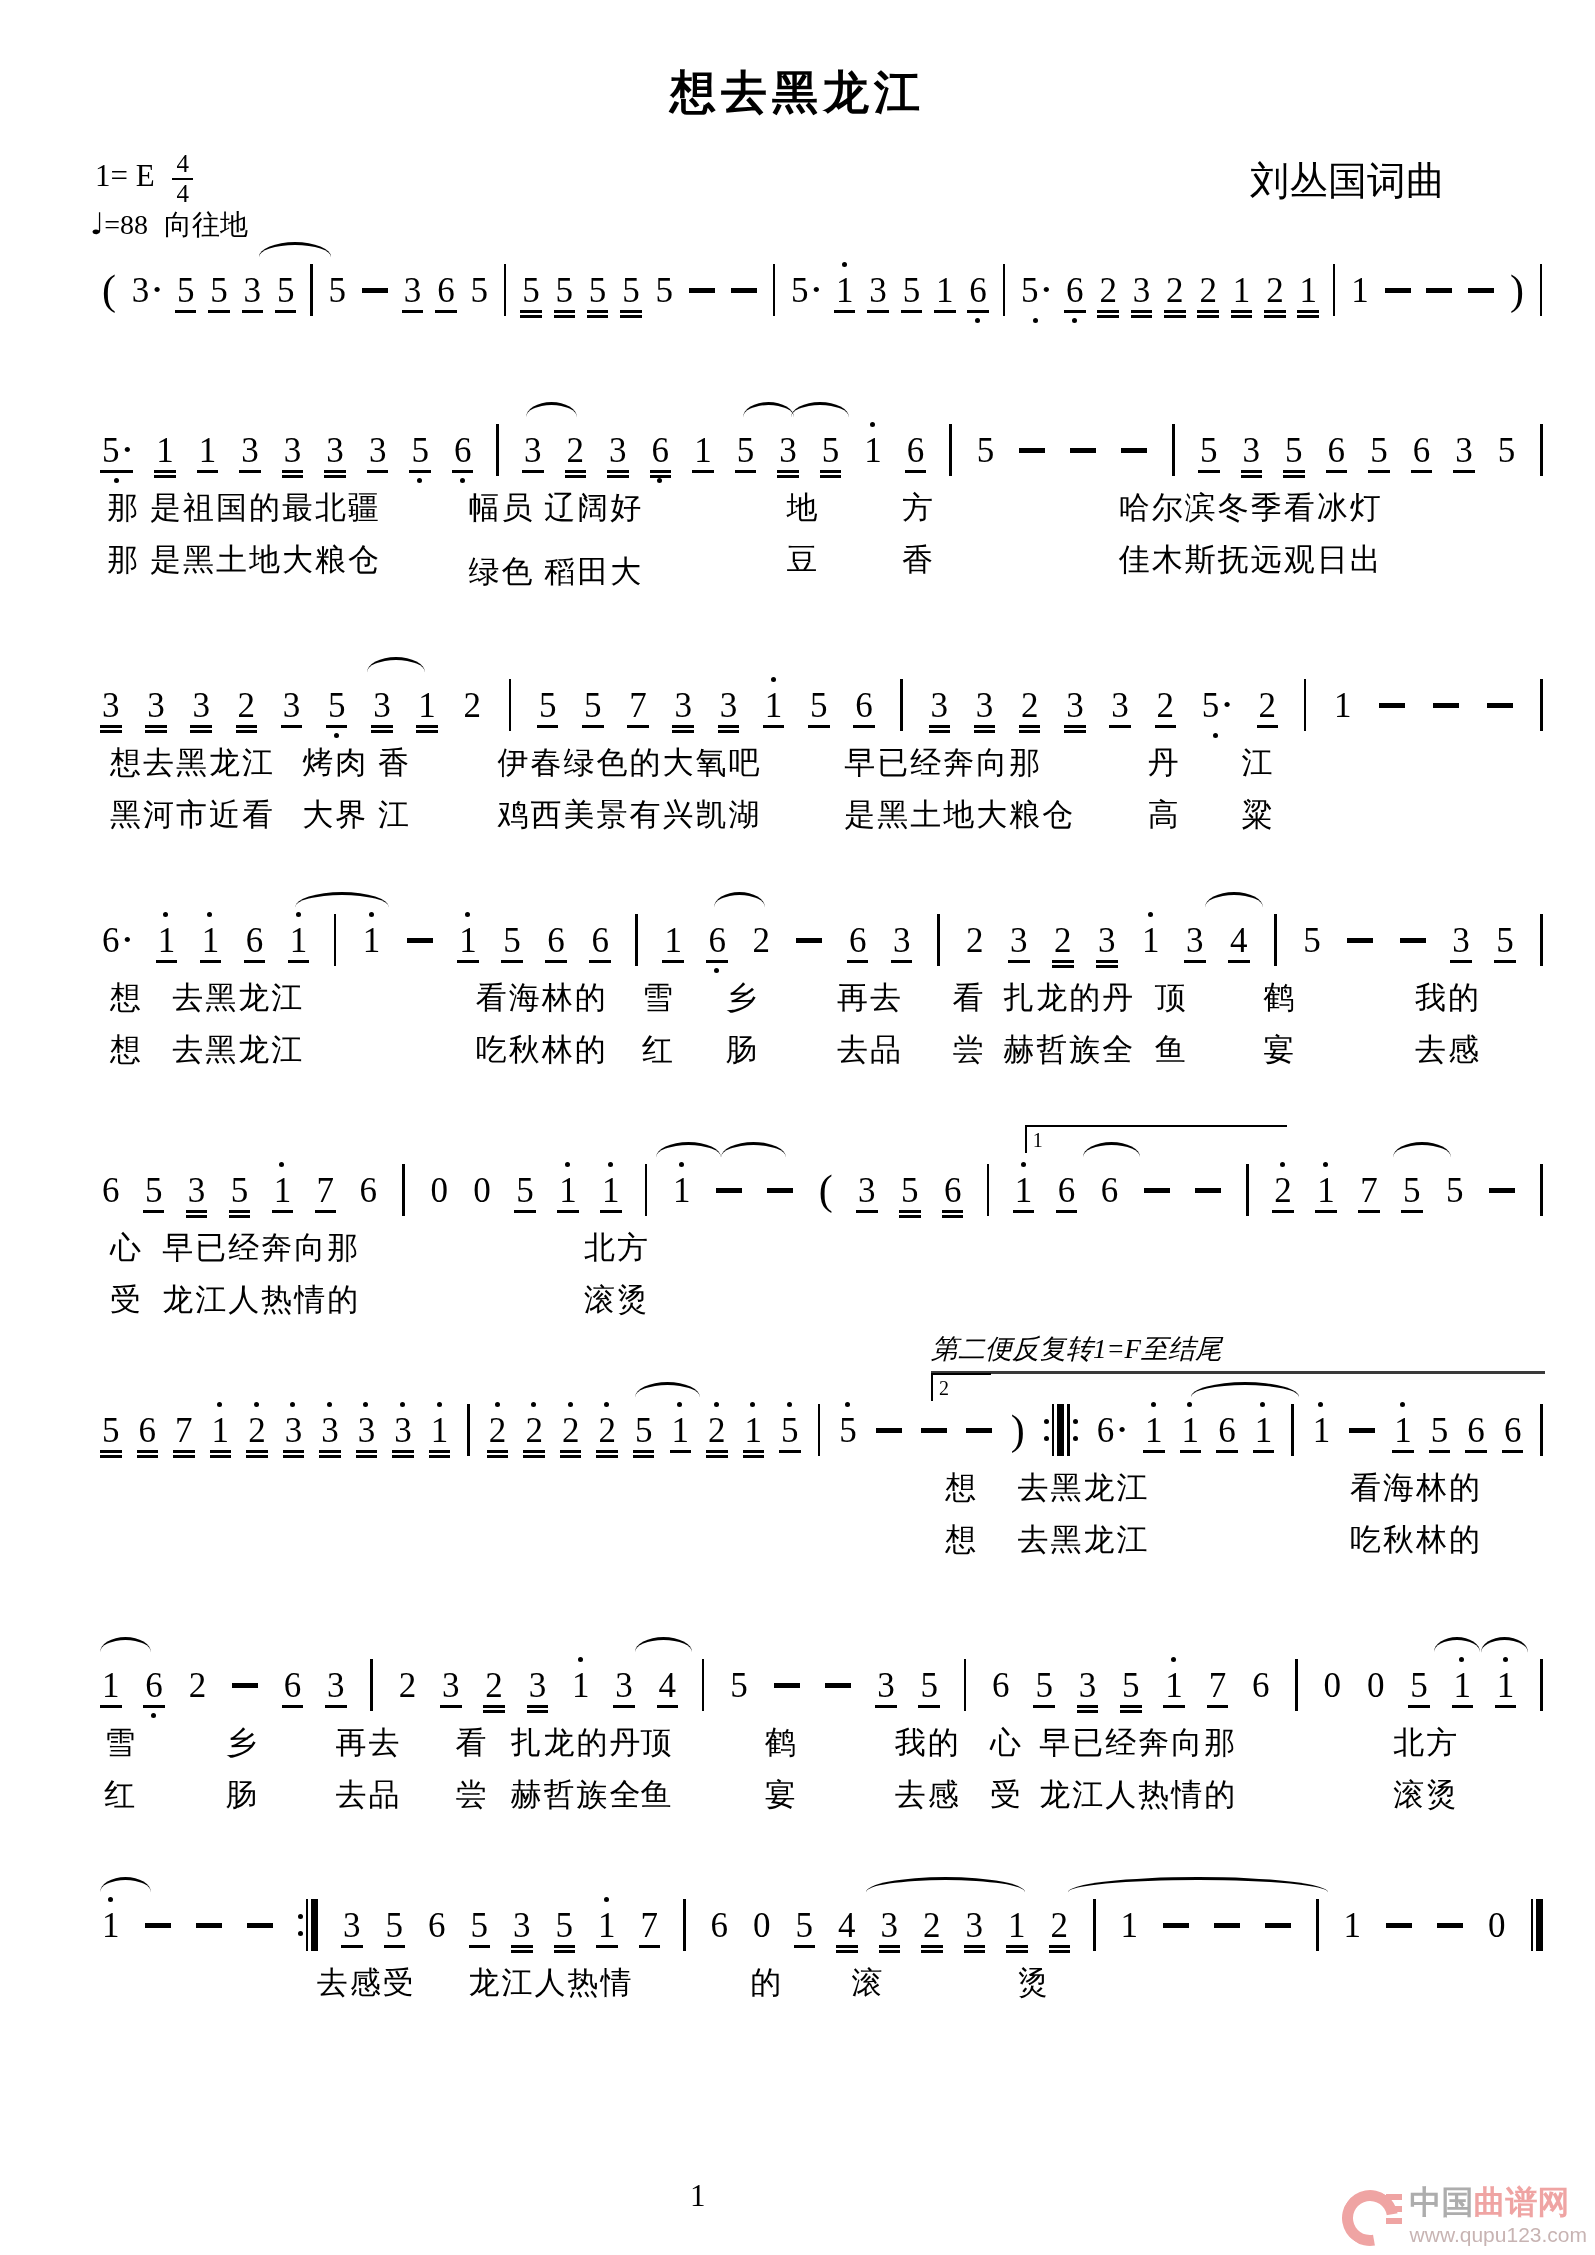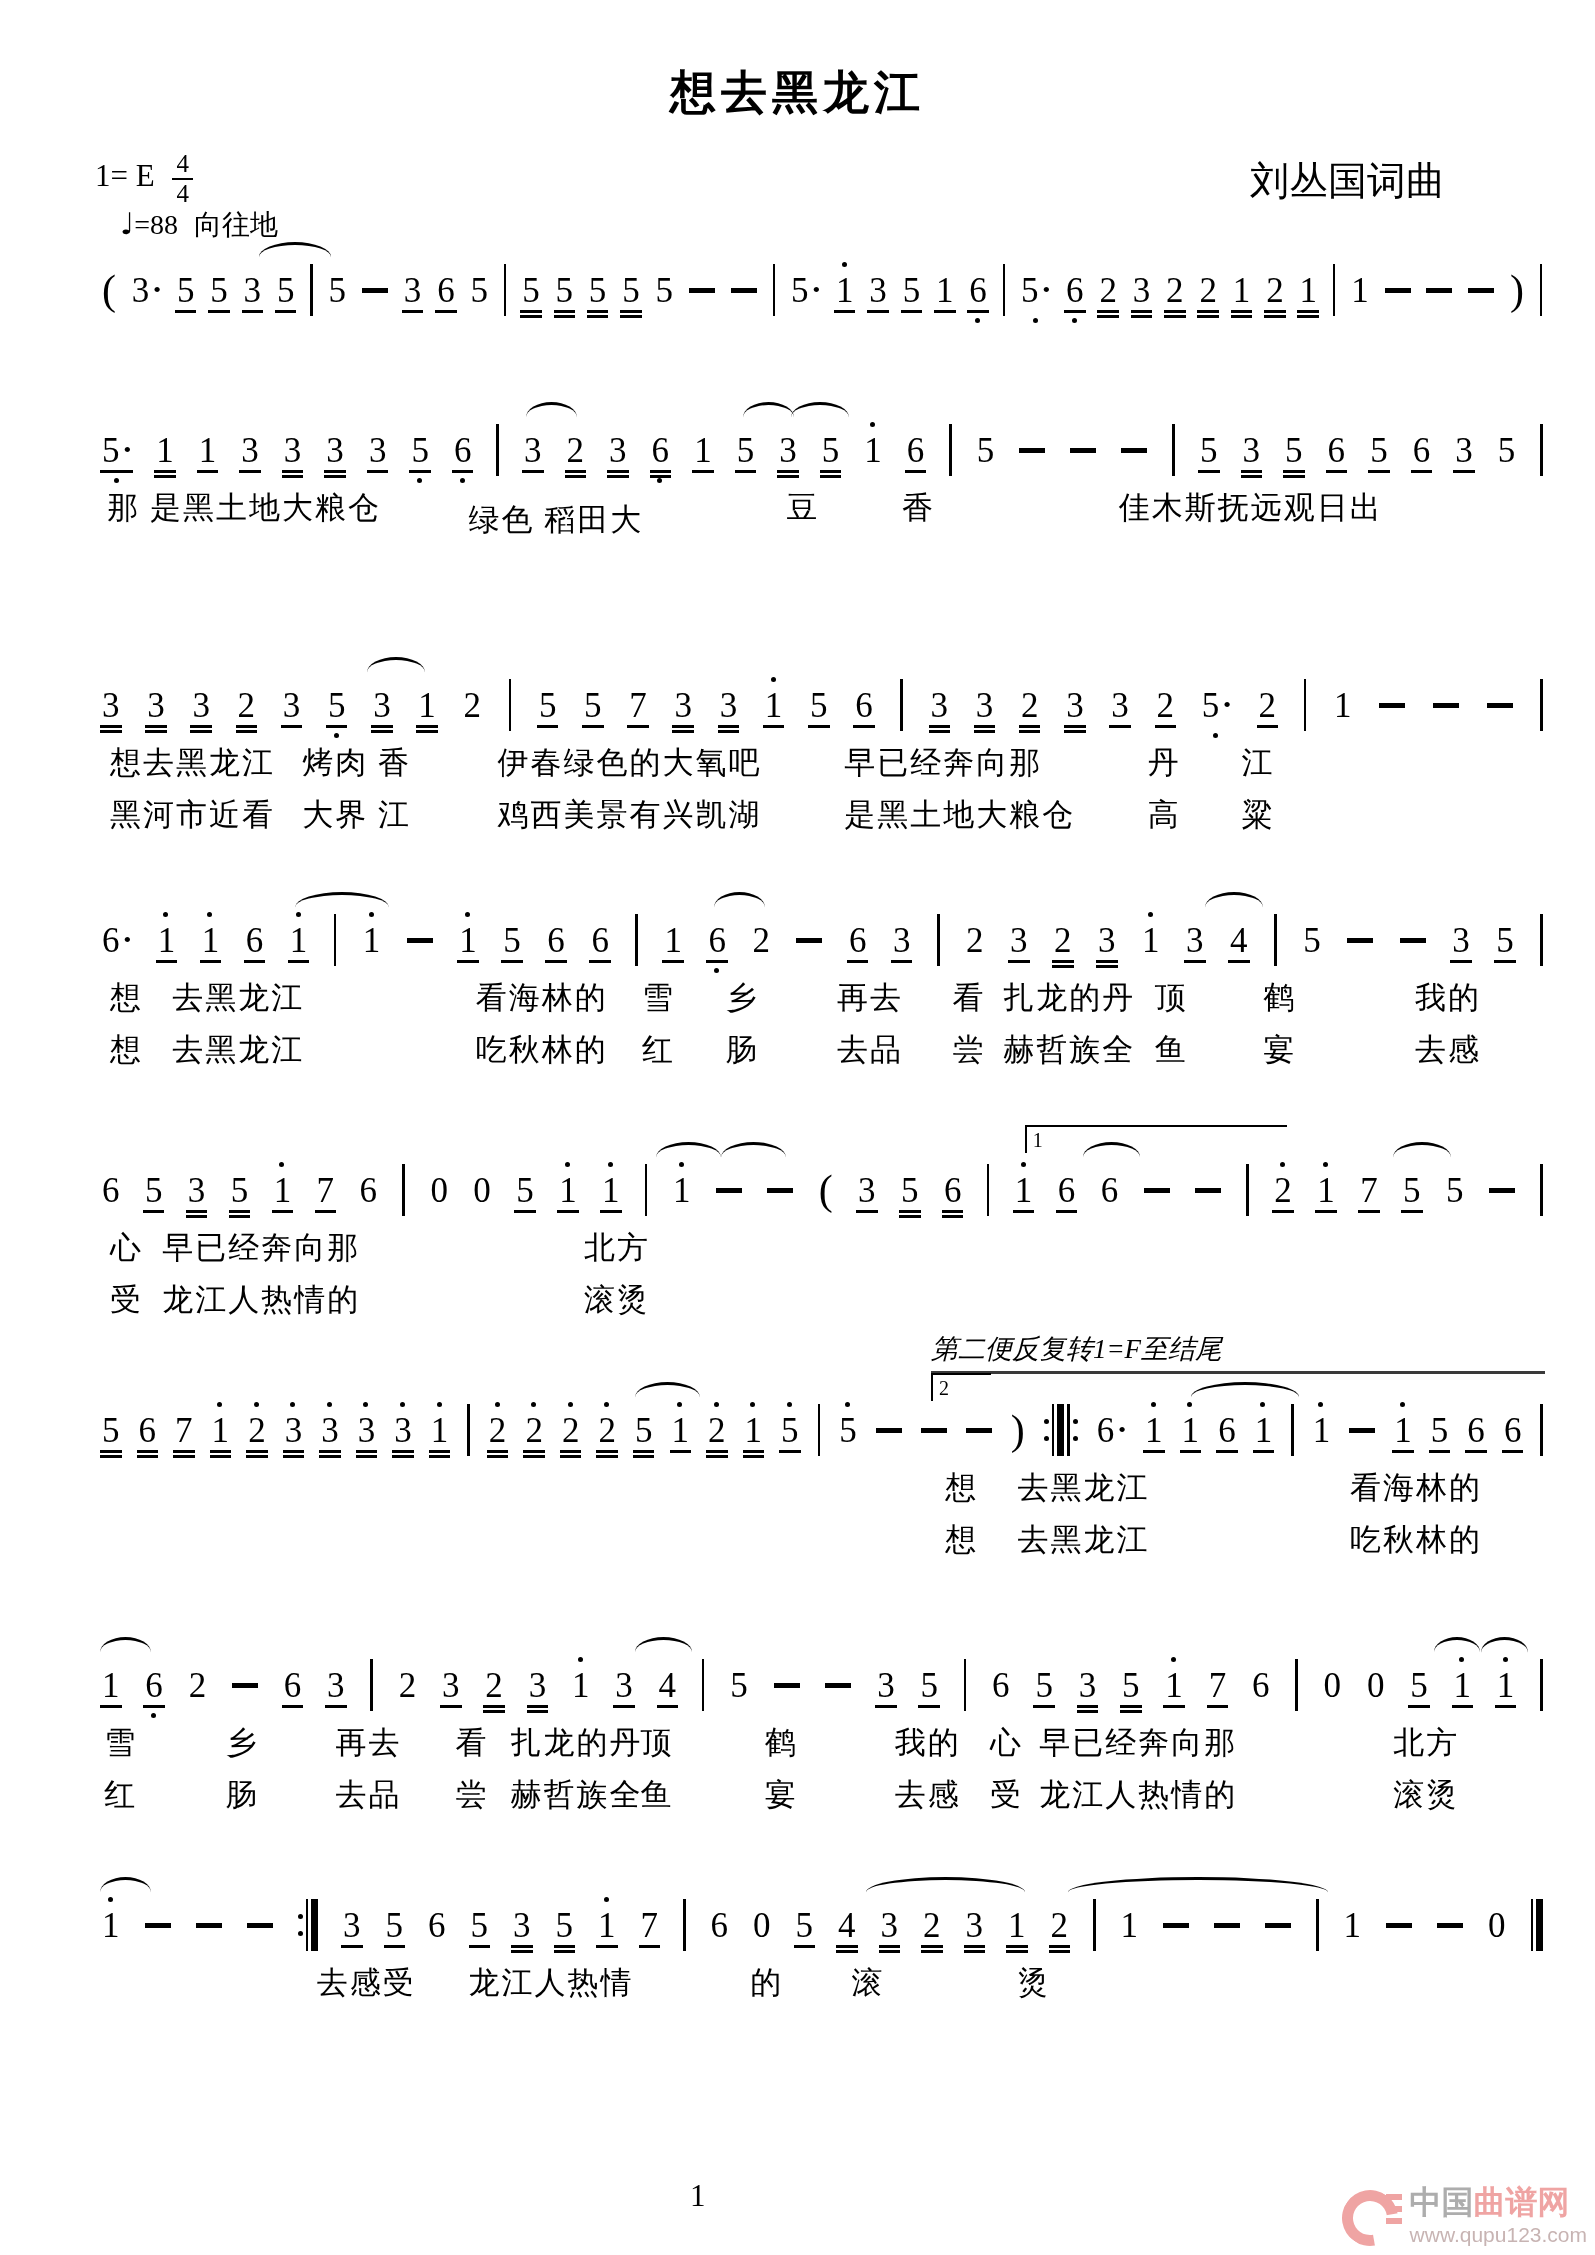--- a/index.html
+++ b/index.html
@@ -4,21 +4,21 @@
 <style>
   html,body{margin:0;padding:0;}
   body{width:1595px;height:2255px;background:#ffffff;position:relative;color:#000;
        font-family:"Liberation Serif","DejaVu Serif",serif;overflow:hidden;}
   .title{margin:0;padding-top:62px;text-align:center;font-size:46px;font-weight:bold;
          letter-spacing:5px;font-family:"Liberation Sans","DejaVu Sans",sans-serif;}
   .keyblock{position:absolute;left:95px;top:150px;font-size:31px;white-space:nowrap;}
   .frac{display:inline-block;vertical-align:middle;margin-left:10px;text-align:center;}
   .frac span{display:block;font-size:25px;line-height:1.1;padding:0 4px;}
   .frac .num{border-bottom:2px solid #000;}
-  .tempoline{position:absolute;left:120px;top:206px;font-size:28px;white-space:nowrap;}
+  .tempoline{position:absolute;left:90px;top:206px;font-size:28px;white-space:nowrap;}
   .tempoline .qnote{font-family:"DejaVu Sans",sans-serif;font-size:30px;}
   .tempoline .word{margin-left:16px;}
   .composer{position:absolute;right:150px;top:154px;font-size:39px;}
   #systems{position:absolute;left:0;top:0;width:100%;height:100%;}
   .system{position:absolute;left:100px;width:1445px;}
   .notes-row{display:flex;justify-content:space-between;align-items:center;
              height:62px;margin-top:34px;position:relative;padding:0 2px;}
   .note{position:relative;display:inline-flex;align-items:center;}
   .num{font-size:35px;line-height:1;}
   .note[data-u]::after{content:"";position:absolute;left:-2px;right:-2px;bottom:-5px;height:2.5px;background:#000;}
@@ -307,20 +307,27 @@
           <span class="num">3</span>
         </span>
         <span class="note">
           <span class="num">5</span>
         </span>
         <span class="barline">
           <span class="b-thin"></span>
         </span>
       </div>
       <div class="lyric-row">
+        <span class="lyr" style="left: 0.5%;">那 是祖国的最北疆</span>
+        <span class="lyr" style="left: 25.5%;">幅员 辽阔好</span>
+        <span class="lyr" style="left: 47.5%;">地</span>
+        <span class="lyr" style="left: 55.5%;">方</span>
+        <span class="lyr" style="left: 70.5%;">哈尔滨冬季看冰灯</span>
+      </div>
+      <div class="lyric-row">
         <span class="lyr" style="left: 0.5%;">那 是黑土地大粮仓</span>
         <span class="lyr" style="left: 25.5%; margin-top: 12px;">绿色 稻田大</span>
         <span class="lyr" style="left: 47.5%;">豆</span>
         <span class="lyr" style="left: 55.5%;">香</span>
         <span class="lyr" style="left: 70.5%;">佳木斯抚远观日出</span>
       </div>
     </div>
     <div class="system" style="top: 640px;">
       <div class="ov-slur" style="left: 18.5%; width: 4%;"></div>
       <div class="notes-row">

